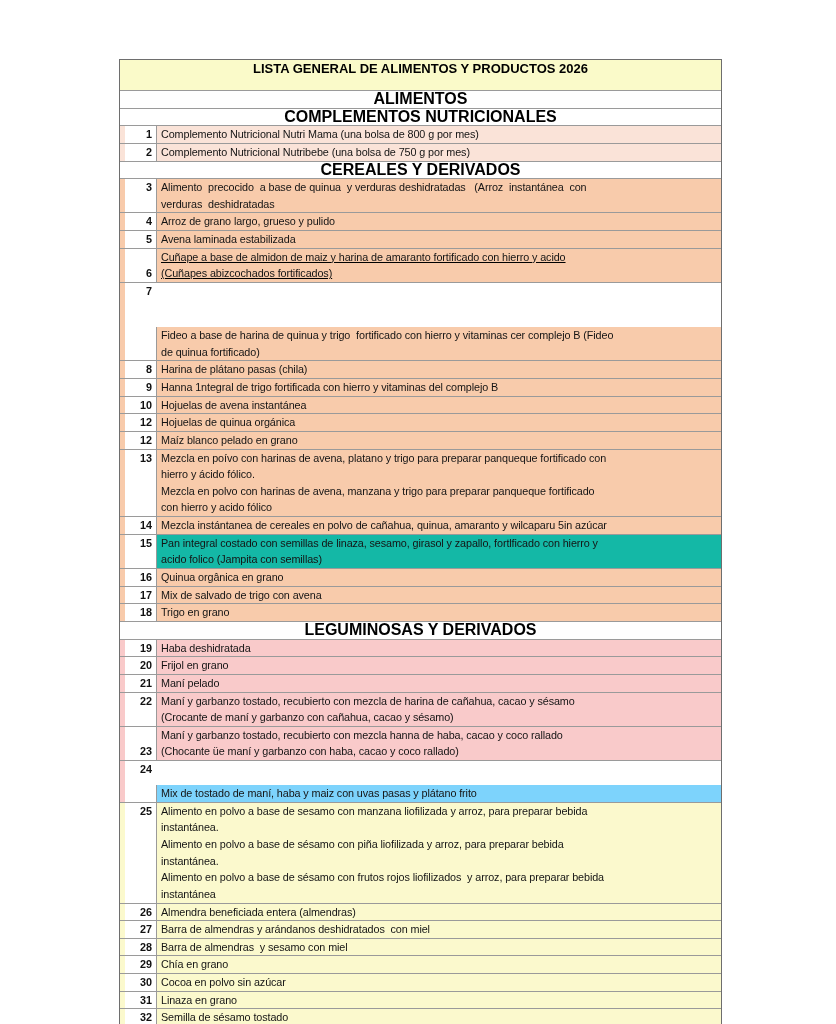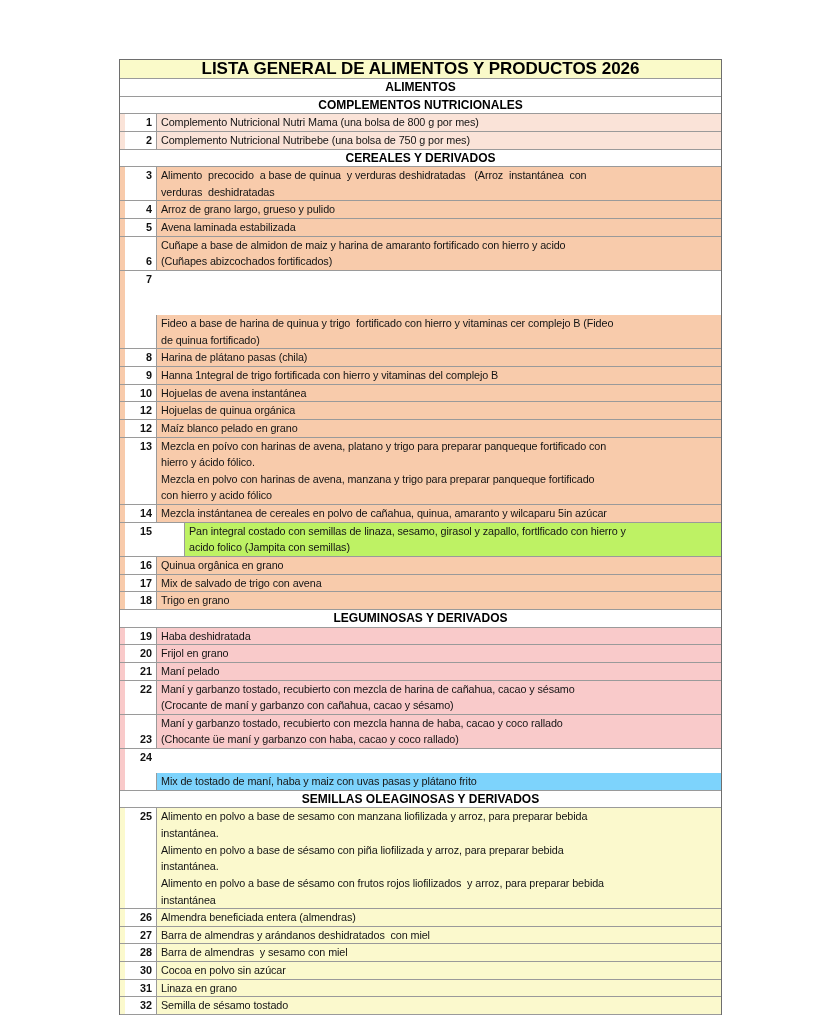--- a/index.html
+++ b/index.html
@@ -7,24 +7,24 @@
     width:836px;height:1024px;background:#ffffff;
     font-family:"Liberation Sans",sans-serif;position:relative;
   }
   .sheet{
     position:absolute;left:119px;top:59px;width:603px;
     border:1px solid #6e6e6e;border-bottom:none;box-sizing:border-box;
   }
   .row{display:flex;border-bottom:1px solid #9a9a9a;box-sizing:border-box;}
   .row.merged{justify-content:center;align-items:center;}
   .merged-text{
-    font-weight:bold;font-size:12px;color:#000;
+    font-weight:bold;font-size:16px;color:#000;
     height:16.65px;line-height:16.65px;white-space:pre;
   }
-  .row.title-row .merged-text{height:18px;line-height:18px;font-size:17px;}
+  .row.title-row .merged-text{height:30px;line-height:18px;font-size:13px;}
   .strip{flex:0 0 5px;}
   .numcell{
     flex:0 0 31px;background:#ffffff;display:flex;flex-direction:column;
     justify-content:flex-start;padding-right:4px;box-sizing:border-box;
     font-weight:bold;font-size:10.8px;color:#111;text-align:right;
   }
   .numcell.bottom{justify-content:flex-end;}
   .num{height:16.65px;line-height:16.65px;}
   .textcell{
     flex:1;border-left:1px solid #9a9a9a;padding-left:4px;
@@ -95,21 +95,21 @@
       </div>
       <div class="textcell" style="background: rgb(248, 203, 171);">
         <div class="line">Avena laminada estabilizada</div>
       </div>
     </div>
     <div class="row item">
       <div class="strip" style="background: rgb(248, 203, 171);"></div>
       <div class="numcell bottom">
         <div class="num">6</div>
       </div>
-      <div class="textcell" style="background: rgb(248, 203, 171);">
+      <div class="textcell" style="background: rgb(248, 203, 171); text-decoration: underline;">
         <div class="line">Cuñape a base de almidon de maiz y harina de amaranto fortificado con hierro y acido</div>
         <div class="line">(Cuñapes abizcochados fortificados)</div>
       </div>
     </div>
     <div class="row item">
       <div class="strip" style="background: rgb(248, 203, 171);"></div>
       <div class="numcell">
         <div class="num">7</div>
       </div>
       <div class="textcell" style="background: rgb(248, 203, 171); margin-top: 44px;">
@@ -181,21 +181,21 @@
       </div>
       <div class="textcell" style="background: rgb(248, 203, 171);">
         <div class="line">Mezcla instántanea de cereales en polvo de cañahua, quinua, amaranto y wilcaparu 5in azúcar</div>
       </div>
     </div>
     <div class="row item">
       <div class="strip" style="background: rgb(248, 203, 171);"></div>
       <div class="numcell">
         <div class="num">15</div>
       </div>
-      <div class="textcell" style="background: #bef264; margin-left: 28px;">
+      <div class="textcell" style="background: #14b8a6;">
         <div class="line">Pan integral costado con semillas de linaza, sesamo, girasol y zapallo, fortlficado con hierro y</div>
         <div class="line">acido folico (Jampita con semillas)</div>
       </div>
     </div>
     <div class="row item">
       <div class="strip" style="background: rgb(248, 203, 171);"></div>
       <div class="numcell">
         <div class="num">16</div>
       </div>
       <div class="textcell" style="background: rgb(248, 203, 171);">
@@ -271,23 +271,20 @@
       </div>
     </div>
     <div class="row item">
       <div class="strip" style="background: rgb(249, 202, 202);"></div>
       <div class="numcell">
         <div class="num">24</div>
       </div>
       <div class="textcell" style="background: #7dd3fc; margin-top: 24px;">
         <div class="line">Mix de tostado de maní, haba y maiz con uvas pasas y plátano frito</div>
       </div>
-    </div>
-    <div class="row merged" style="background: rgb(255, 255, 255);">
-      <span class="merged-text">SEMILLAS OLEAGINOSAS Y DERIVADOS</span>
     </div>
     <div class="row item">
       <div class="strip" style="background: rgb(251, 249, 205);"></div>
       <div class="numcell">
         <div class="num">25</div>
       </div>
       <div class="textcell" style="background: rgb(251, 249, 205);">
         <div class="line">Alimento en polvo a base de sesamo con manzana liofilizada y arroz, para preparar bebida</div>
         <div class="line">instantánea.</div>
         <div class="line">Alimento en polvo a base de sésamo con piña liofilizada y arroz, para preparar bebida</div>
@@ -319,20 +316,29 @@
       <div class="numcell">
         <div class="num">28</div>
       </div>
       <div class="textcell" style="background: rgb(251, 249, 205);">
         <div class="line">Barra de almendras  y sesamo con miel</div>
       </div>
     </div>
     <div class="row item">
       <div class="strip" style="background: rgb(251, 249, 205);"></div>
       <div class="numcell">
+        <div class="num">29</div>
+      </div>
+      <div class="textcell" style="background: rgb(251, 249, 205);">
+        <div class="line">Chía en grano</div>
+      </div>
+    </div>
+    <div class="row item">
+      <div class="strip" style="background: rgb(251, 249, 205);"></div>
+      <div class="numcell">
         <div class="num">30</div>
       </div>
       <div class="textcell" style="background: rgb(251, 249, 205);">
         <div class="line">Cocoa en polvo sin azúcar</div>
       </div>
     </div>
     <div class="row item">
       <div class="strip" style="background: rgb(251, 249, 205);"></div>
       <div class="numcell">
         <div class="num">31</div>

